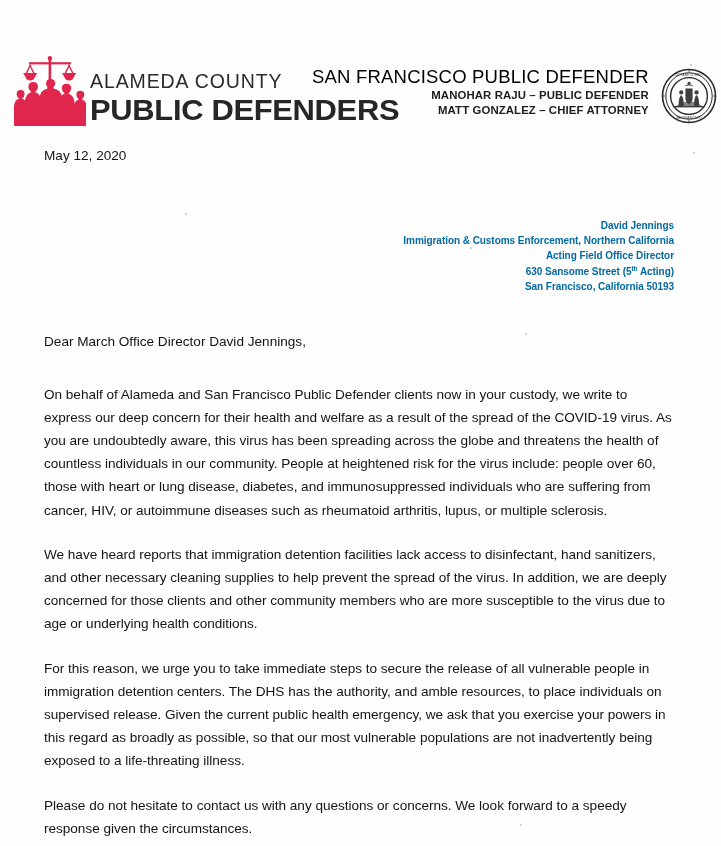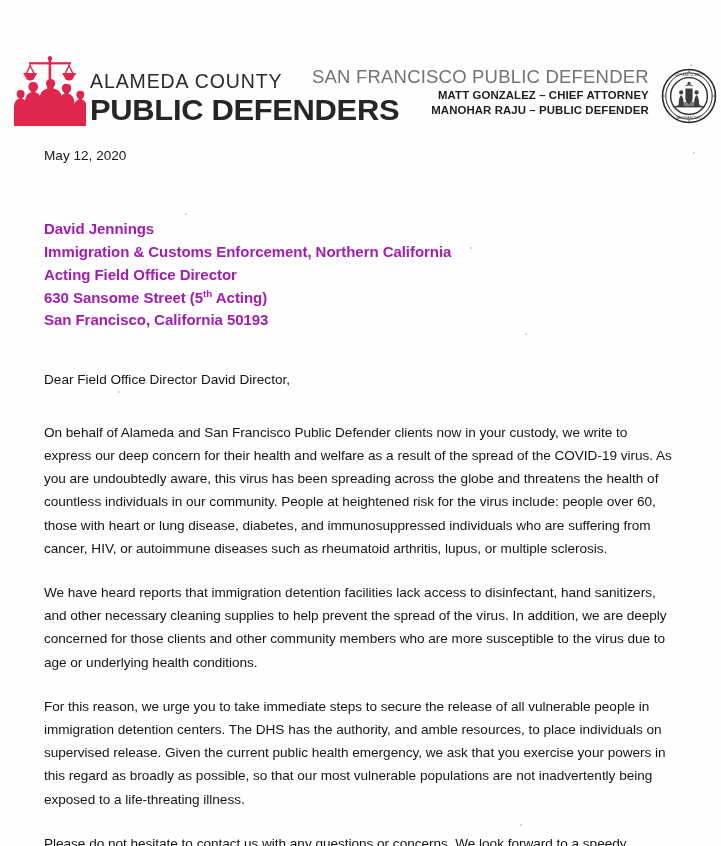--- a/index.html
+++ b/index.html
@@ -81,21 +81,21 @@
     display: flex;
     align-items: flex-start;
   }
   .sf-words {
     text-align: right;
     padding-top: 1px;
   }
   .sf-title {
     font-family: "Liberation Sans", sans-serif;
     font-size: 18.5px;
-    color: #737373;
+    color: #000000;
     letter-spacing: 0.2px;
     line-height: 1.12;
     white-space: nowrap;
     font-variant: small-caps;
     text-transform: uppercase;
   }
   .sf-sub {
     font-family: "Liberation Sans", sans-serif;
     font-weight: bold;
     font-size: 11.4px;
@@ -124,25 +124,26 @@
 
   .date {
     font-size: 13.6px;
     line-height: 1.45;
     color: #161616;
     margin: 0 0 0 0;
   }
 
   .recipient {
     margin-top: 52px;
-    font-size: 15px;
+    font-size: 10px;
     font-weight: bold;
     line-height: 1.53;
-    color: #a21caf;
+    color: #0369a1;
     letter-spacing: -0.05px;
+    text-align: right;
   }
   .recipient div { white-space: nowrap; }
   .recipient sup {
     font-size: 0.66em;
     vertical-align: super;
     line-height: 0;
   }
 
   .salutation {
     margin-top: 38px;
@@ -211,22 +212,22 @@
       </div>
       <div class="ac-words">
         <div class="ac-line1">ALAMEDA COUNTY</div>
         <div class="ac-line2">PUBLIC DEFENDERS</div>
       </div>
     </div>
 
     <div class="sf-block">
       <div class="sf-words">
         <div class="sf-title">SAN FRANCISCO PUBLIC DEFENDER</div>
+        <div class="sf-sub">MANOHAR RAJU – PUBLIC DEFENDER</div>
         <div class="sf-sub">MATT GONZALEZ – CHIEF ATTORNEY</div>
-        <div class="sf-sub">MANOHAR RAJU – PUBLIC DEFENDER</div>
       </div>
       <div class="sf-seal">
         <svg viewBox="0 0 56 56" width="56" height="56" aria-hidden="true">
           <g fill="none" stroke="#2a2a2a">
             <circle cx="28" cy="28" r="26.5" stroke-width="1.6"></circle>
             <circle cx="28" cy="28" r="23.2" stroke-width="1"></circle>
             <circle cx="28" cy="28" r="18.4" stroke-width="1.4"></circle>
           </g>
 
           <g fill="#3a3a3a">
@@ -267,21 +268,21 @@
     <div class="date">May 12, 2020</div>
 
     <div class="recipient">
       <div>David Jennings</div>
       <div>Immigration &amp; Customs Enforcement, Northern California</div>
       <div>Acting Field Office Director</div>
       <div><span>630 Sansome Street (5</span><sup>th</sup><span> Acting)</span></div>
       <div>San Francisco, California 50193</div>
     </div>
 
-    <div class="salutation">Dear Field Office Director David Director,</div>
+    <div class="salutation">Dear March Office Director David Jennings,</div>
 
     <p class="para">On behalf of Alameda and San Francisco Public Defender clients now in your custody, we write to express our deep concern for their health and welfare as a result of the spread of the COVID-19 virus. As you are undoubtedly aware, this virus has been spreading across the globe and threatens the health of countless individuals in our community. People at heightened risk for the virus include: people over 60, those with heart or lung disease, diabetes, and immunosuppressed individuals who are suffering from cancer, HIV, or autoimmune diseases such as rheumatoid arthritis, lupus, or multiple sclerosis.</p>
     <p class="para">We have heard reports that immigration detention facilities lack access to disinfectant, hand sanitizers, and other necessary cleaning supplies to help prevent the spread of the virus.  In addition, we are deeply concerned for those clients and other community members who are more susceptible to the virus due to age or underlying health conditions.</p>
     <p class="para">For this reason, we urge you to take immediate steps to secure the release of all vulnerable people in immigration detention centers.  The DHS has the authority, and amble resources, to place individuals on supervised release. Given the current public health emergency, we ask that you exercise your powers in this regard as broadly as possible, so that our most vulnerable populations are not inadvertently being exposed to a life-threating illness.</p>
     <p class="para">Please do not hesitate to contact us with any questions or concerns. We look forward to a speedy response given the circumstances.</p>
 
   </div>
 
   <span class="speck" style="left:690px;top:64px;width:2px;height:2px;"></span>
   <span class="speck" style="left:693px;top:152px;width:2px;height:2px;"></span>

